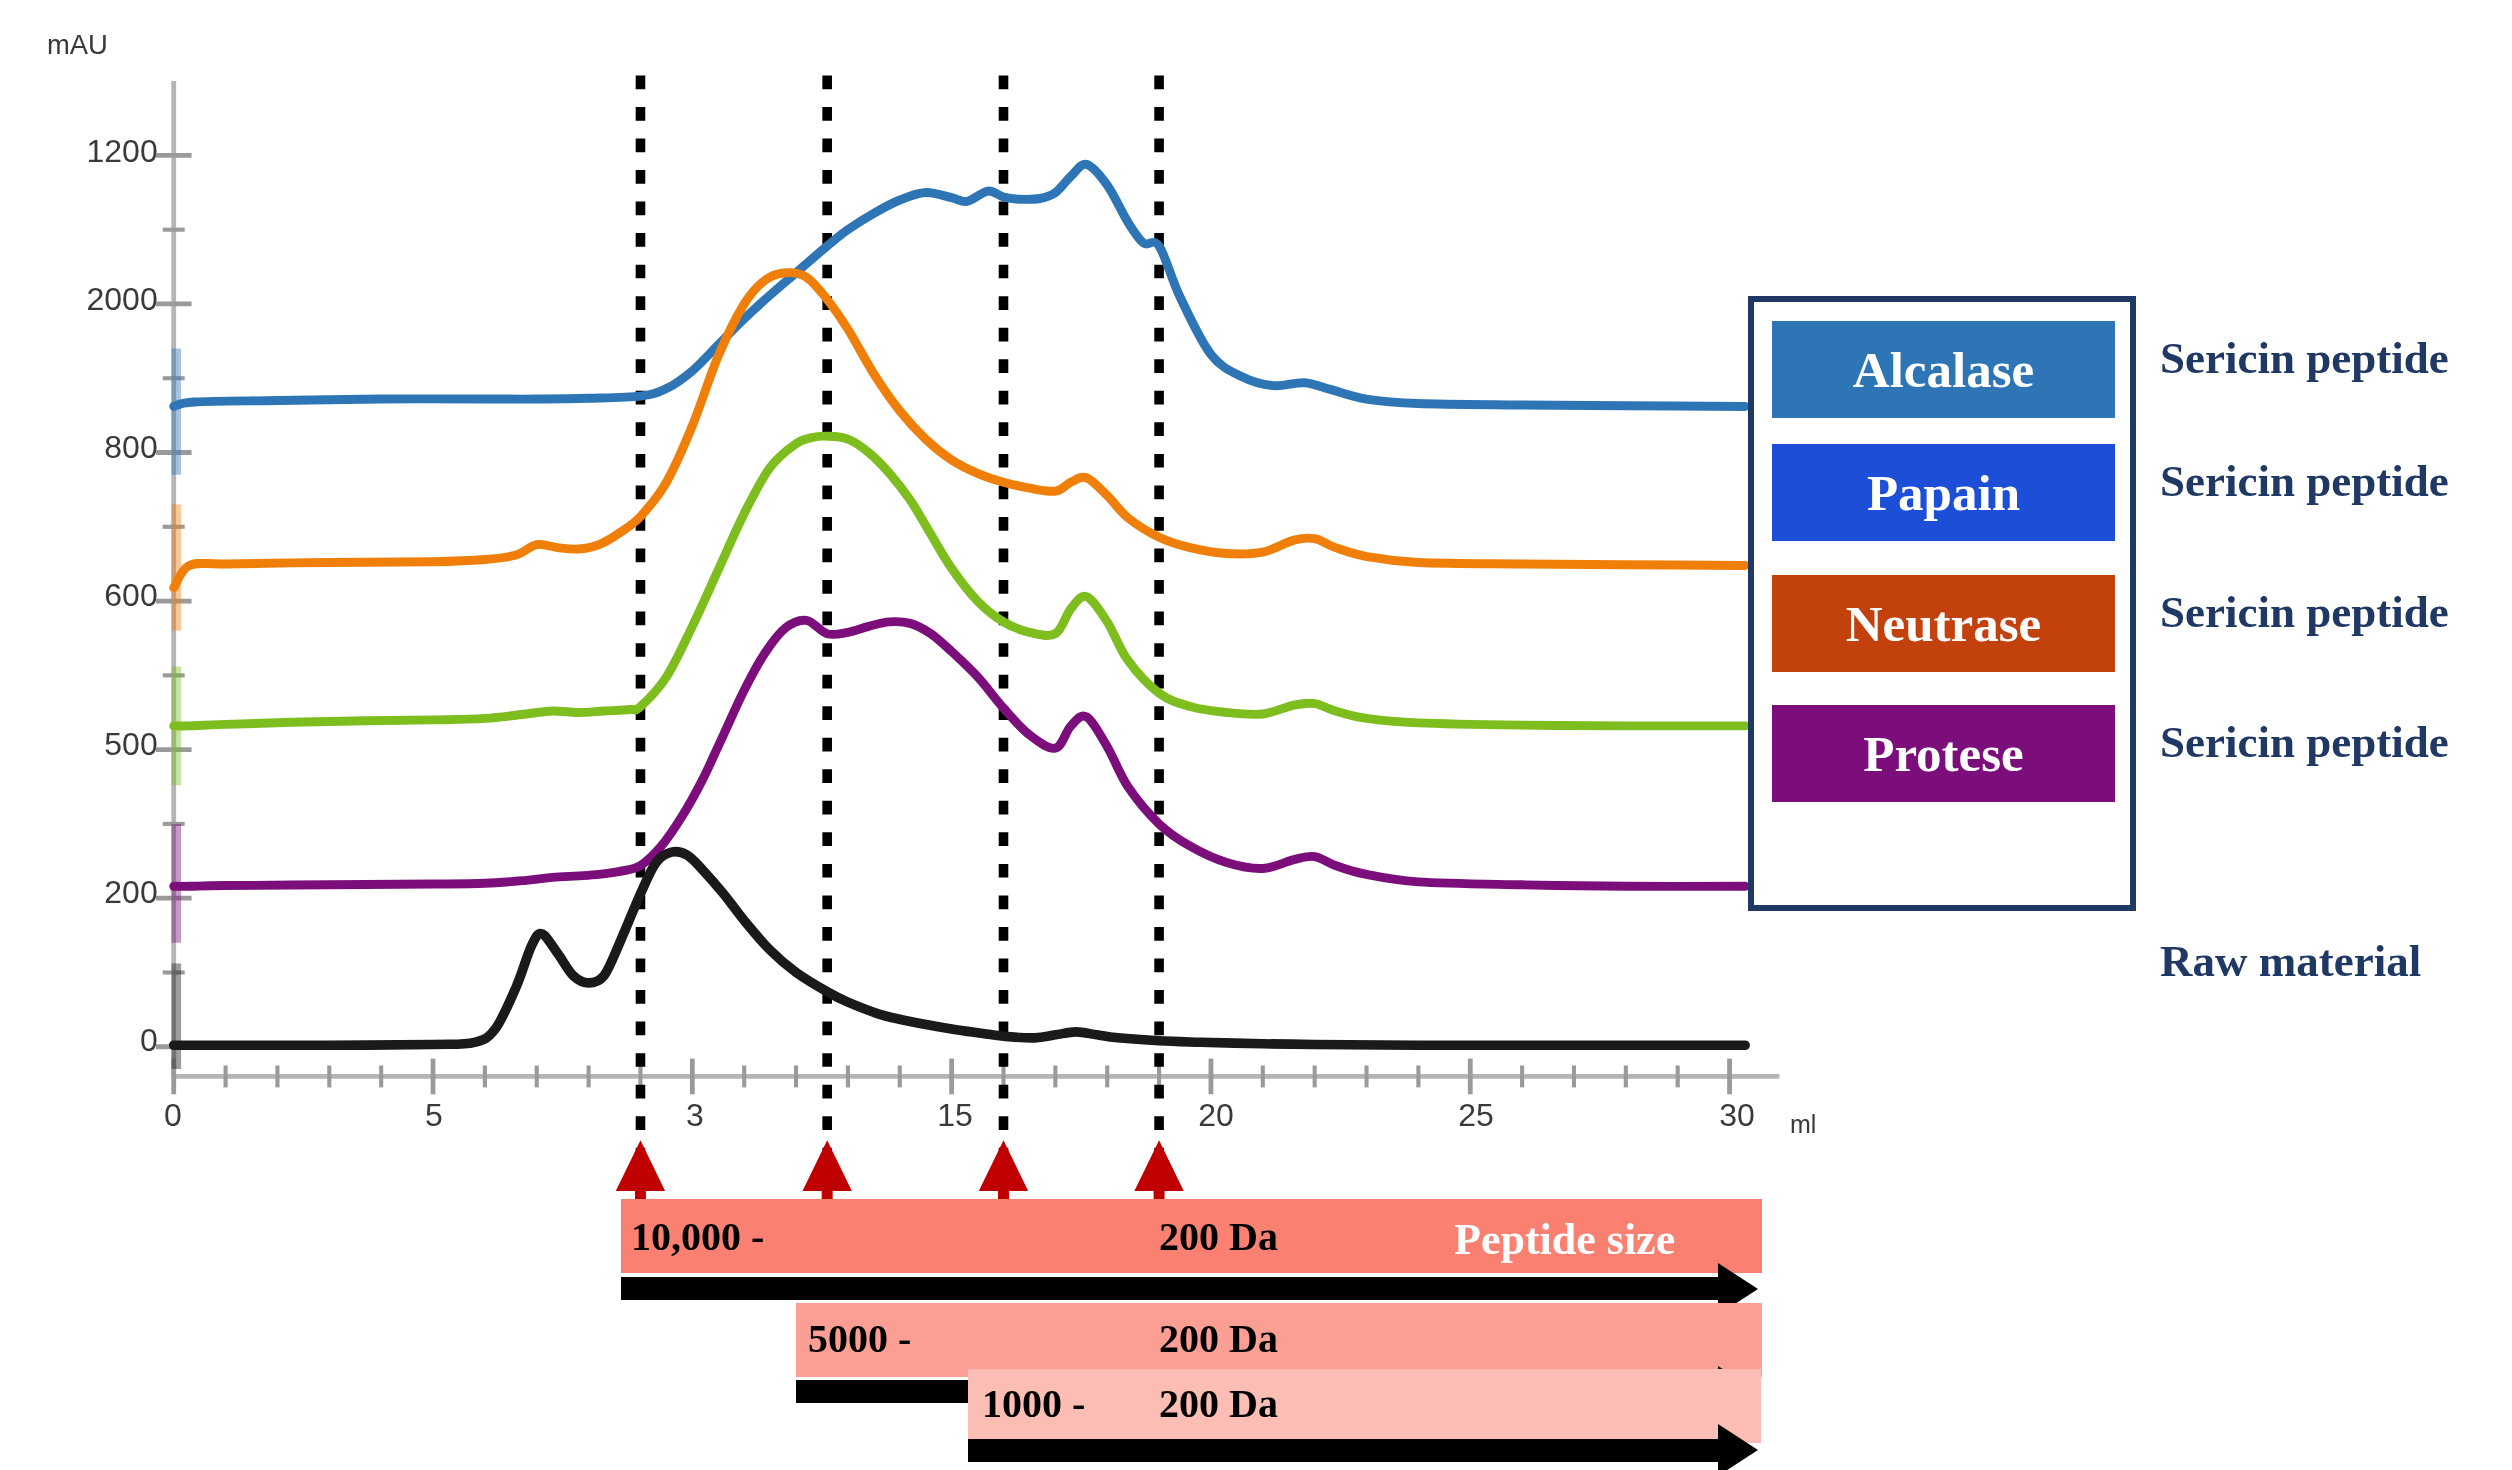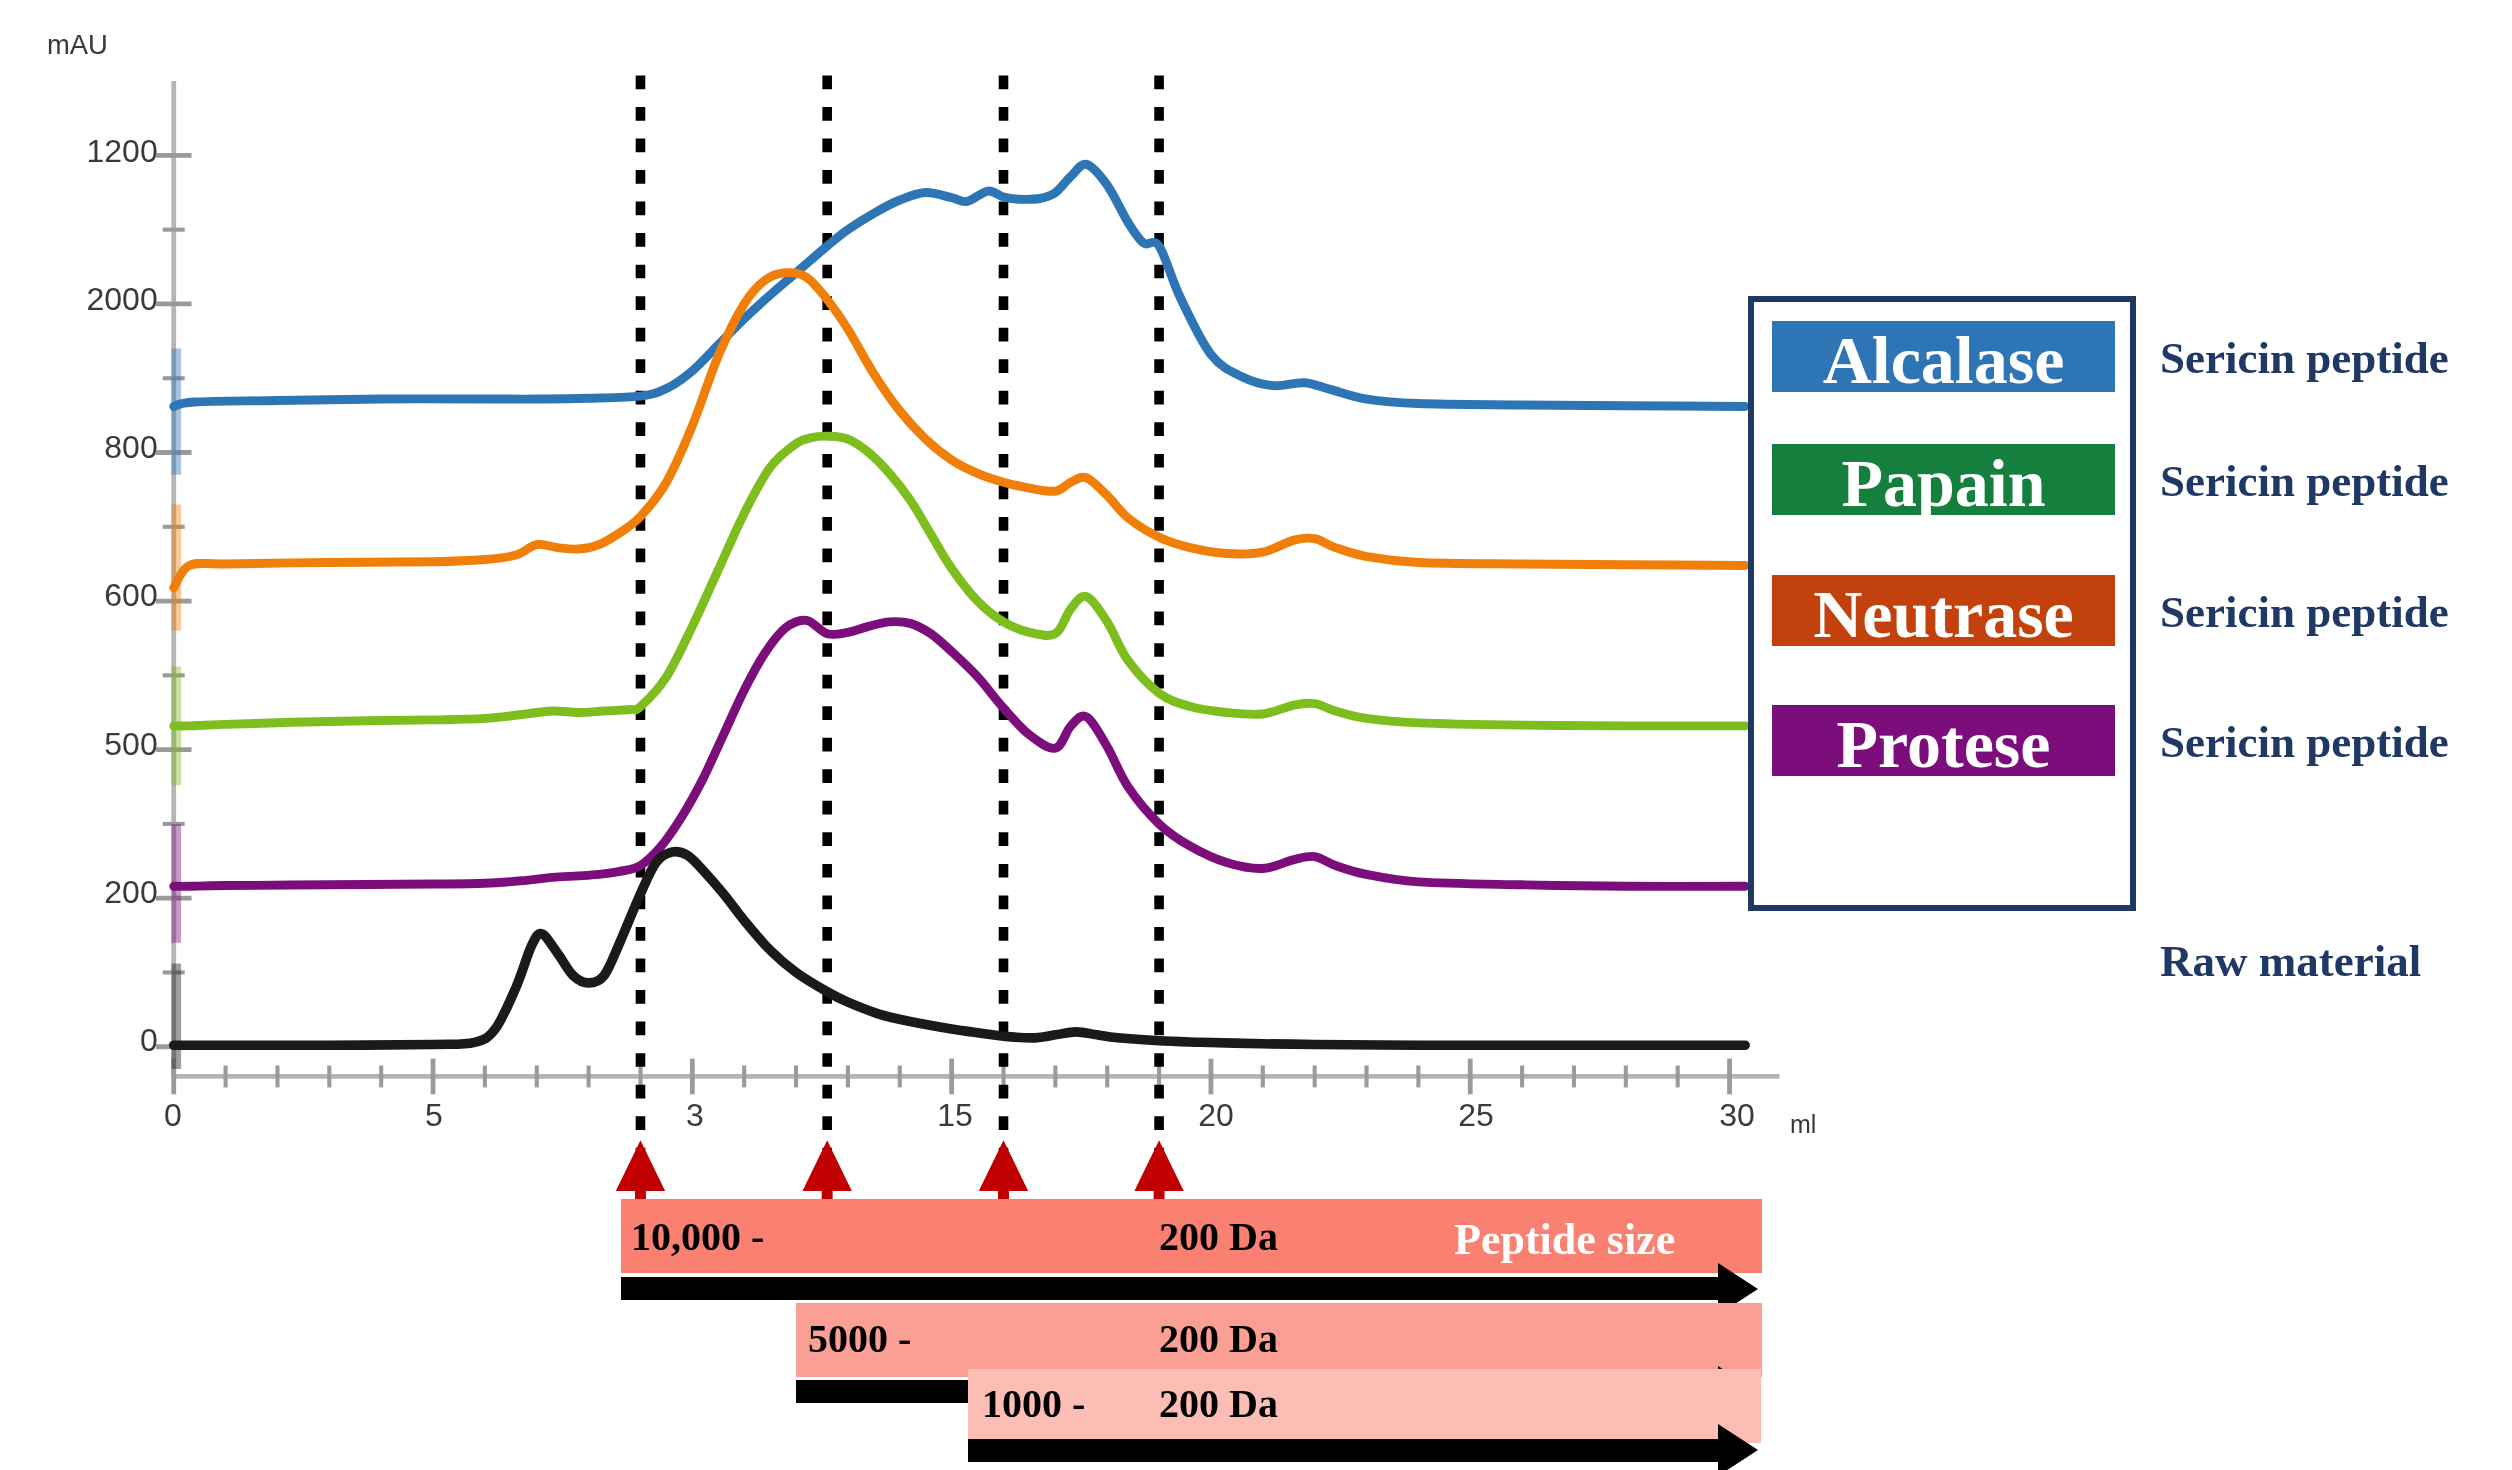--- a/index.html
+++ b/index.html
@@ -7,25 +7,25 @@
   #root{position:absolute;inset:0;padding-left:46px;}
   .axis-unit{position:absolute;font-size:27.4px;color:#3a3a3a;font-family:"Liberation Sans",sans-serif;}
   #mau-label{left:47px;top:29px;}
   #ml-label{left:1790px;top:1110px;font-size:25px;}
   .ytick-label{position:absolute;font-size:32px;color:#3a3a3a;text-align:right;width:144px;}
   .xtick-label{position:absolute;font-size:32px;color:#3a3a3a;text-align:center;width:82px;}
   svg{position:absolute;left:0;top:0;}
   
   #legend-box{position:absolute;left:1748px;top:296px;width:388px;height:615px;
     border:6.2px solid #1F3864;background:#ffffff;box-sizing:border-box;}
-  .legend-swatch{position:absolute;left:1772px;width:343px;height:71px;
-    display:flex;align-items:flex-start;justify-content:center;
-    font-family:"Liberation Serif",serif;font-weight:bold;font-size:68px;color:#ffffff;}
+  .legend-swatch{position:absolute;left:1772px;width:343px;height:97px;
+    display:flex;align-items:center;justify-content:center;
+    font-family:"Liberation Serif",serif;font-weight:bold;font-size:51px;color:#ffffff;}
   #sw-alcalase{top:321px;background:#2E75B6;}
-  #sw-papain  {top:444px;background:#15803d;}
+  #sw-papain  {top:444px;background:#1d4ed8;}
   #sw-neutrase{top:575px;background:#c2410c;}
   #sw-protese {top:705px;background:#7B0E7B;}
   #sw-sericin {top:925px;background:#1A1A1A;left:1772px;}
   .side-label{position:absolute;left:2160px;font-family:"Liberation Serif",serif;
     font-weight:bold;font-size:45px;color:#1F3864;white-space:nowrap;}
   #sl-0{top:332px;} #sl-1{top:455px;} #sl-2{top:586px;} #sl-3{top:716px;}
   #sl-raw{top:935px;}
   
   .band{position:absolute;height:74px;}
   .band-text{position:absolute;font-family:"Liberation Serif",serif;font-weight:bold;

